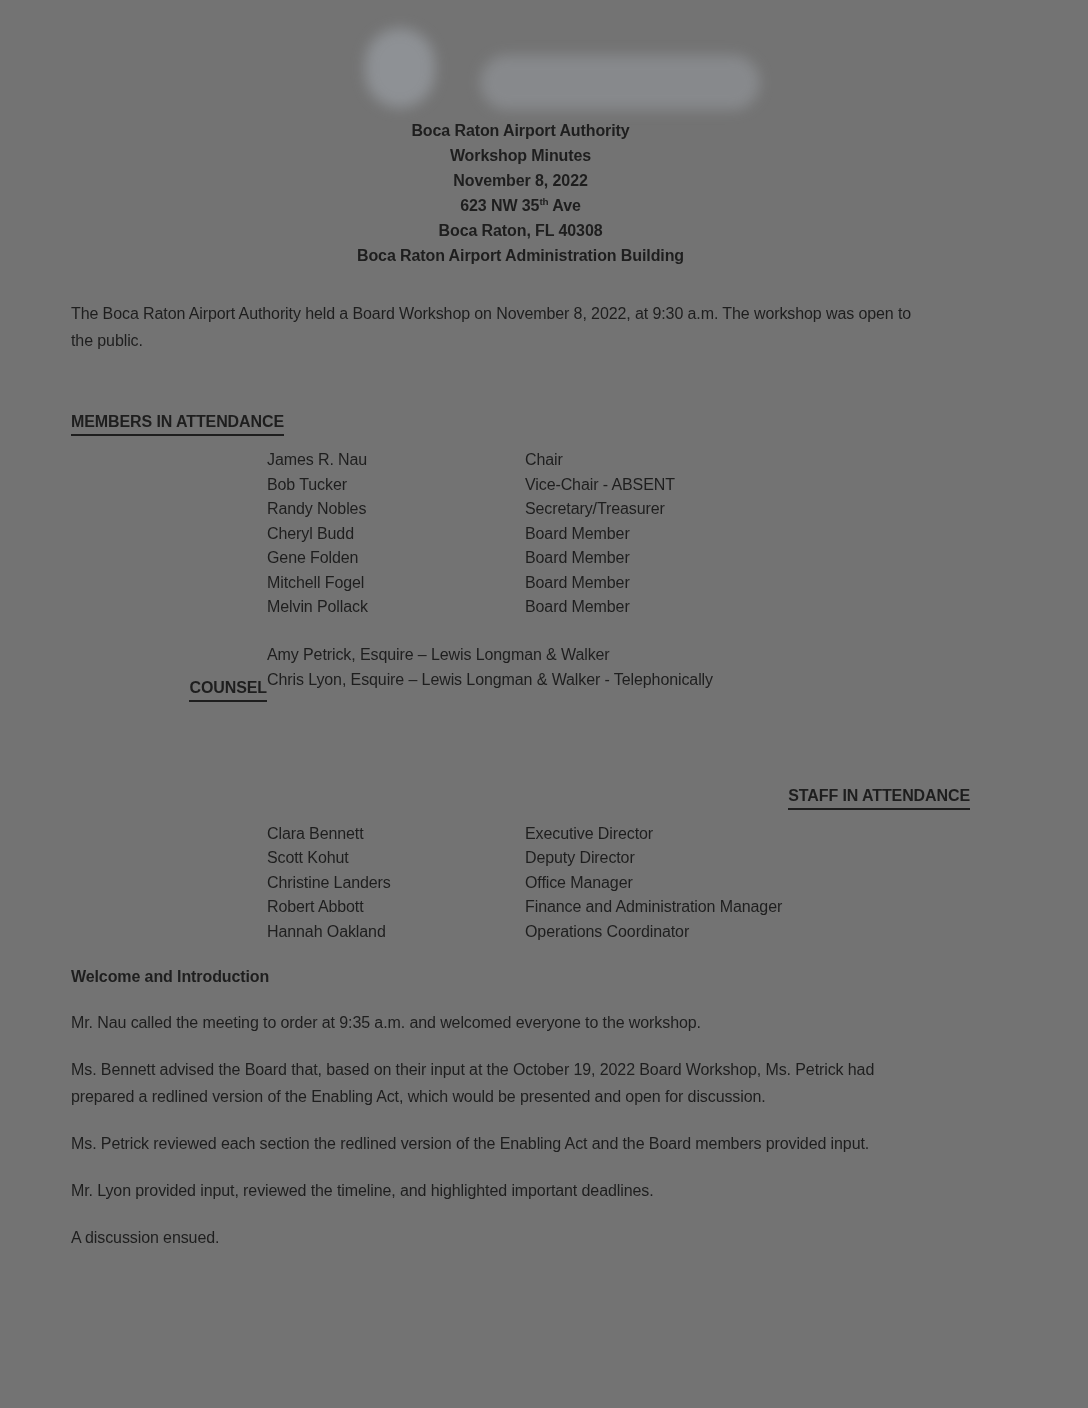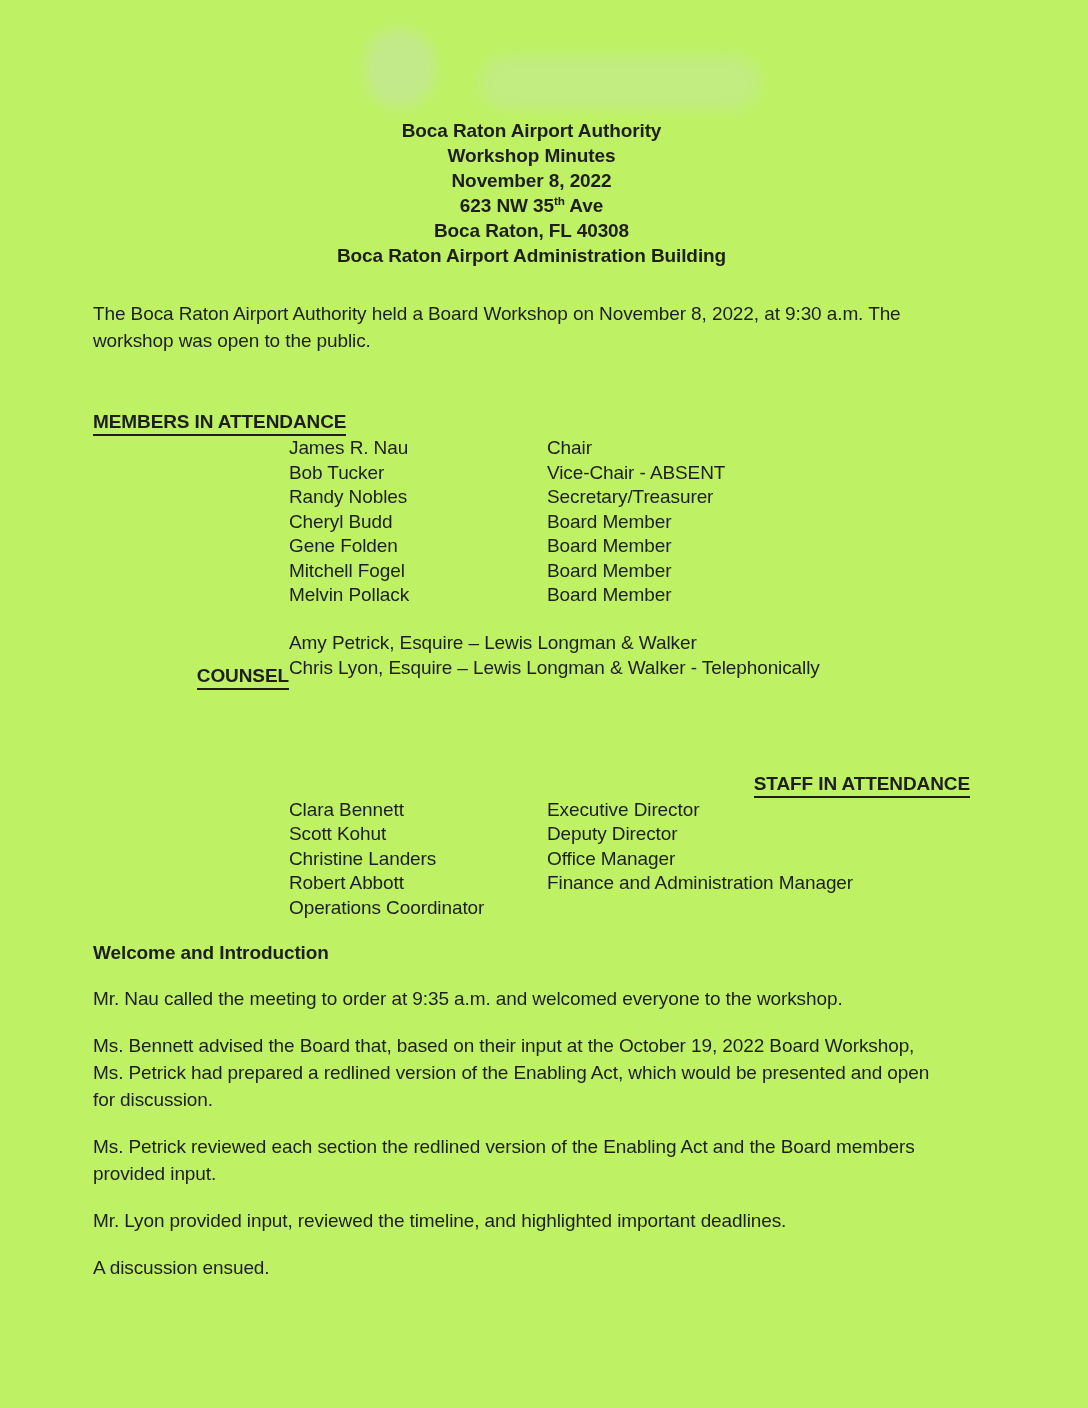--- a/index.html
+++ b/index.html
@@ -4,29 +4,29 @@
 <style>
   html, body {
     margin: 0;
     padding: 0;
     background: #e8e8e8;
   }
   .page {
     position: relative;
     width: 1088px;
     height: 1408px;
-    background: #bef264;
+    background: #737373;
     margin: 0 auto;
     overflow: hidden;
     font-family: "Liberation Sans", "DejaVu Sans", sans-serif;
     color: #1e1e1e;
-    font-size: 19px;
+    font-size: 16px;
     letter-spacing: -0.1px;
     box-sizing: border-box;
-    padding: 118px 118px 0 93px;
+    padding: 118px 118px 0 71px;
   }
   
   .artifact {
     position: absolute;
     pointer-events: none;
     filter: blur(7px);
     border-radius: 40px;
   }
   .artifact.a1 {
     left: 365px; top: 28px; width: 70px; height: 80px;
@@ -60,21 +60,21 @@
     line-height: 25px;
   }
   .underlined {
     display: inline-block;
     border-bottom: 2.5px solid #1e1e1e;
     padding-bottom: 0px;
     margin-top: 33px;
   }
   .attendee-grid {
     margin-left: 196px;
-    margin-top: 0;
+    margin-top: 12px;
   }
   .attendee-row {
     display: flex;
     line-height: 24.5px;
   }
   .attendee-name {
     width: 258px;
     flex: 0 0 258px;
   }
   .counsel-block {
@@ -183,20 +183,21 @@
     </div>
     <div class="attendee-row">
       <span class="attendee-name">Christine Landers</span>
       <span class="attendee-role">Office Manager</span>
     </div>
     <div class="attendee-row">
       <span class="attendee-name">Robert Abbott</span>
       <span class="attendee-role">Finance and Administration Manager</span>
     </div>
     <div class="attendee-row">
+      <span class="attendee-name">Hannah Oakland</span>
       <span class="attendee-role">Operations Coordinator</span>
     </div>
   </div>
 
   <div class="welcome-heading">Welcome and Introduction</div>
 
   <p class="para body-para">Mr. Nau called the meeting to order at 9:35 a.m. and welcomed everyone to the workshop.</p>
   <p class="para body-para">Ms. Bennett advised the Board that, based on their input at the October 19, 2022 Board Workshop, Ms. Petrick had prepared a redlined version of the Enabling Act, which would be presented and open for discussion.</p>
   <p class="para body-para">Ms. Petrick reviewed each section the redlined version of the Enabling Act and the Board members provided input.</p>
   <p class="para body-para">Mr. Lyon provided input, reviewed the timeline, and highlighted important deadlines.</p>

